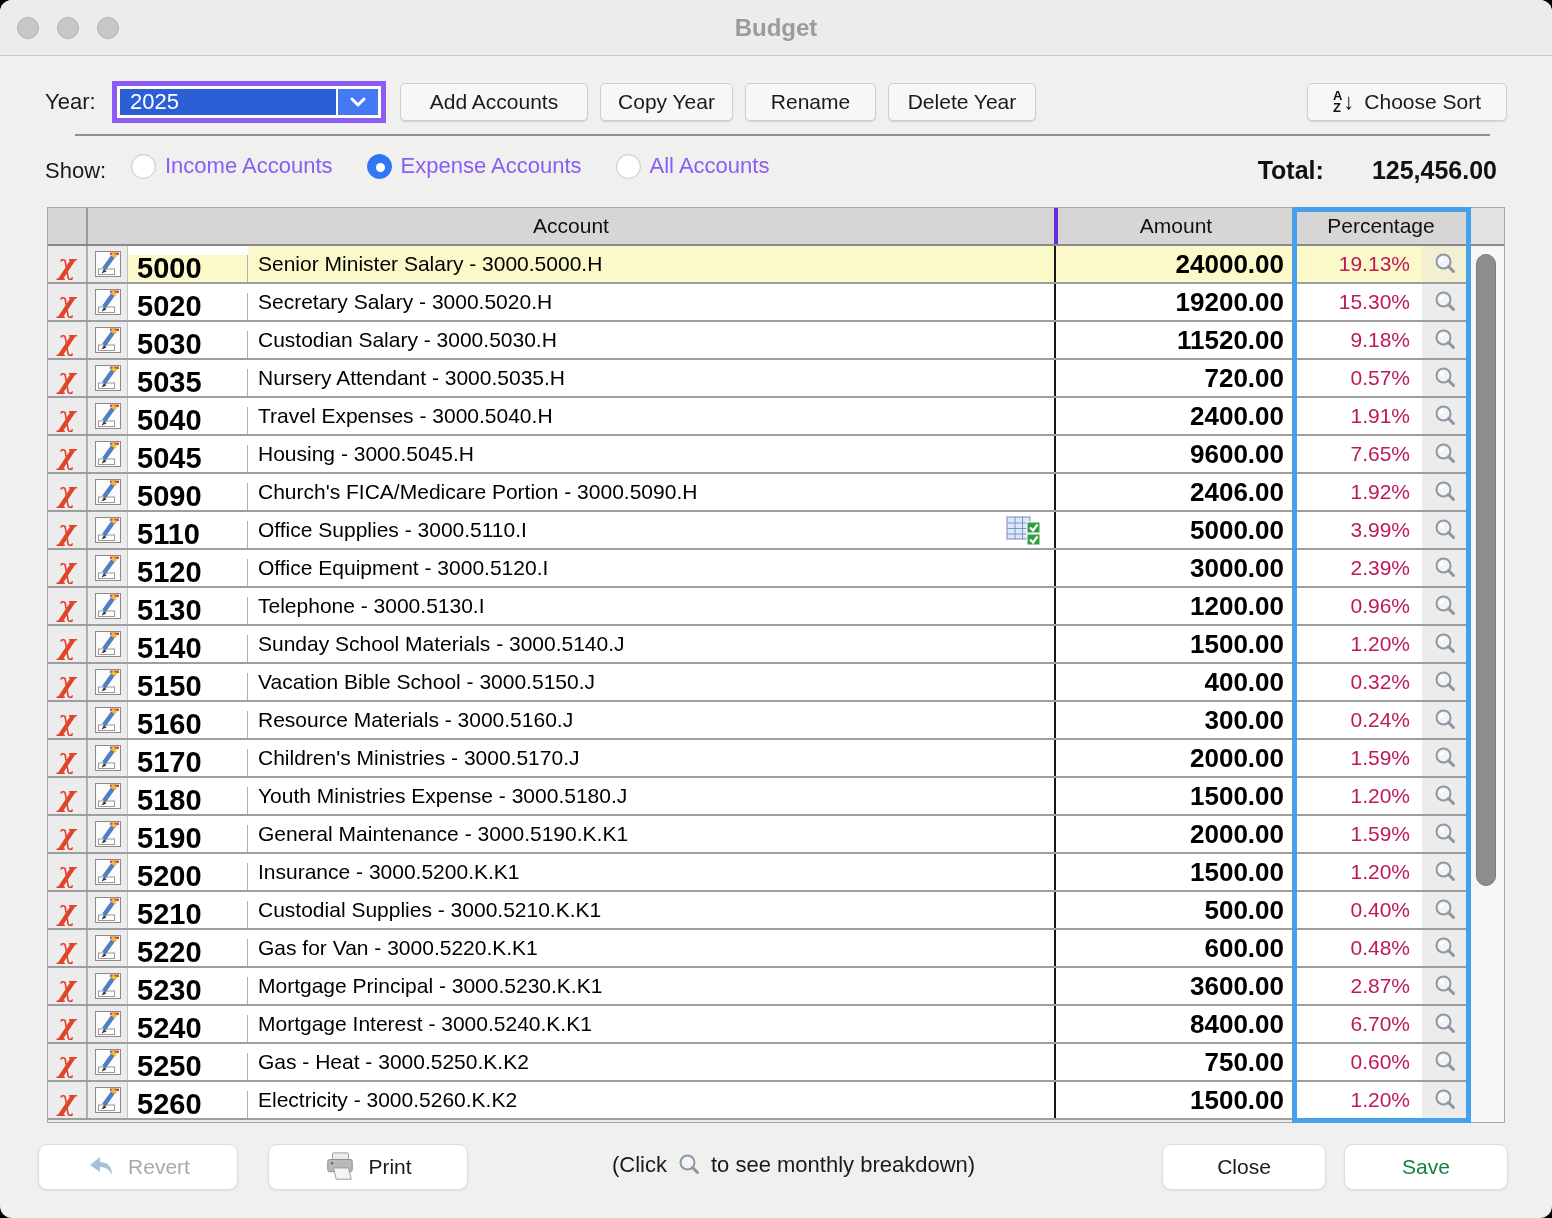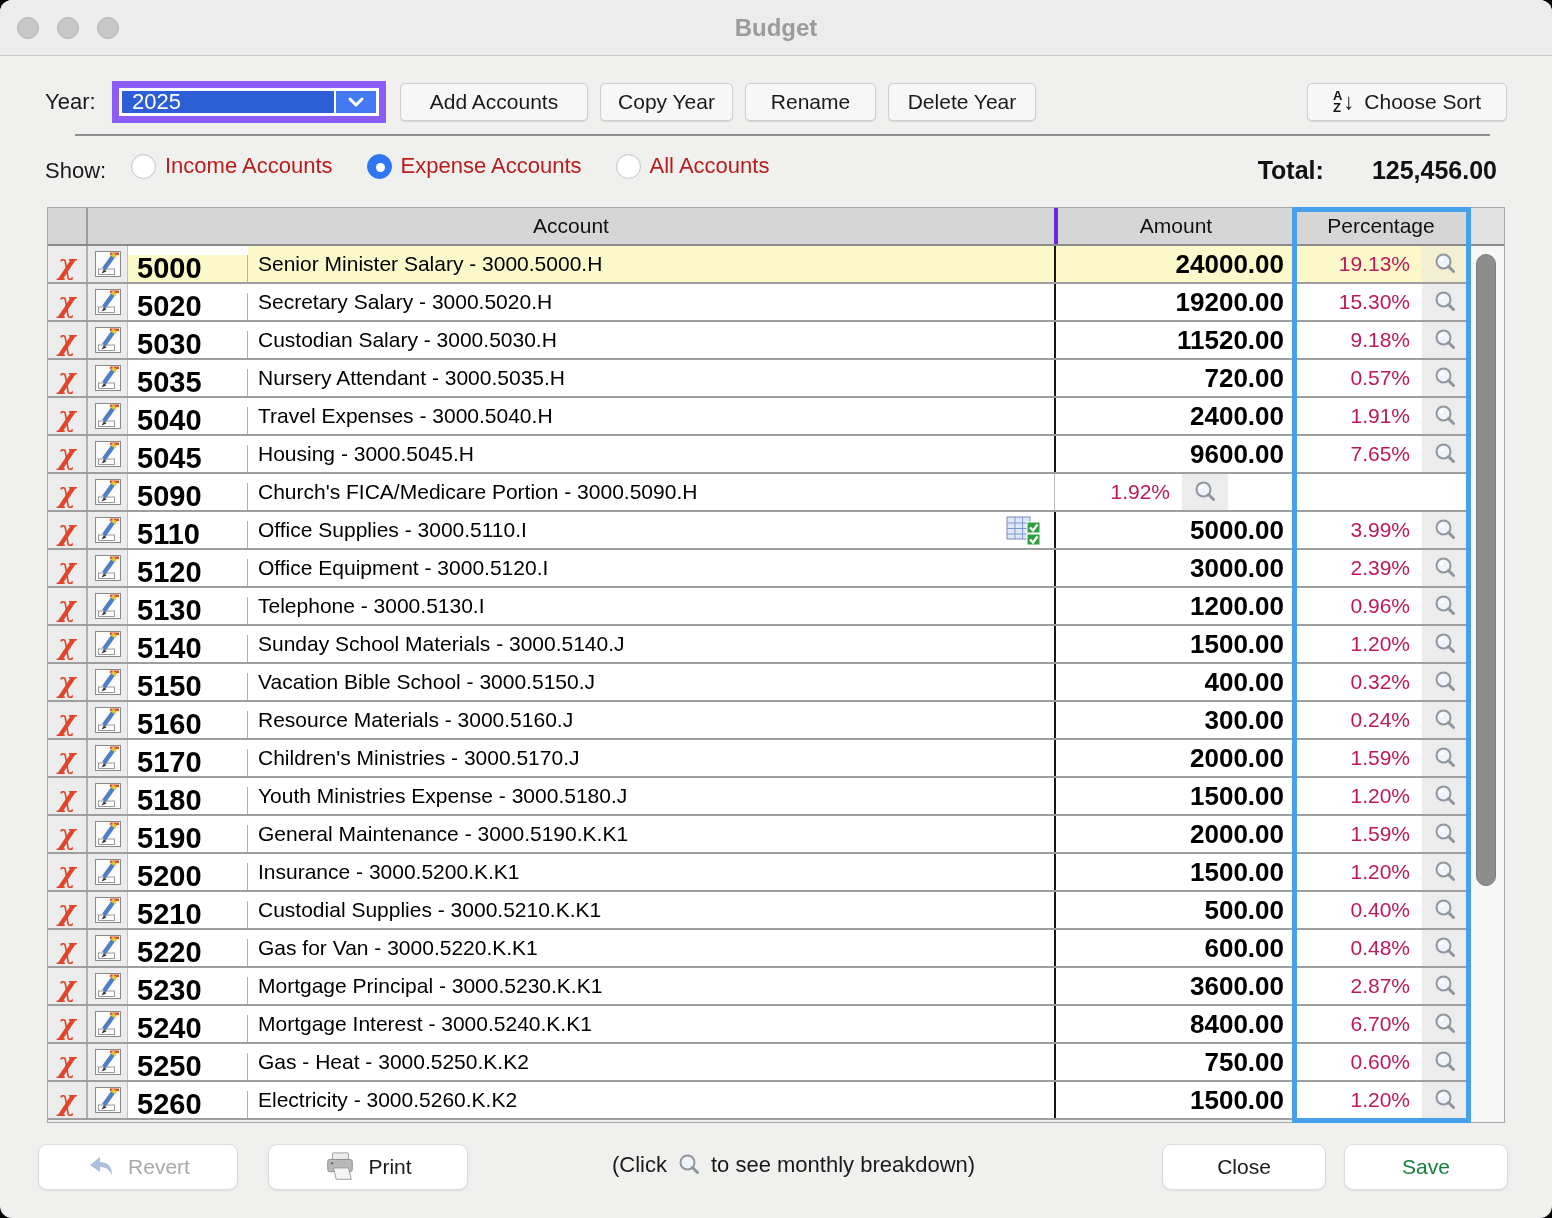--- a/index.html
+++ b/index.html
@@ -8,21 +8,21 @@
 
   
   .titlebar { position:absolute; top:0; left:0; right:0; height:56px; background:#ececec; border-bottom:1px solid #c9c9c9; }
   .lights { position:absolute; left:17px; top:17px; display:flex; gap:18px; }
   .light { width:22px; height:22px; border-radius:50%; background:#c7c7c7; border:1px solid #b3b3b3; }
   .win-title { text-align:center; line-height:56px; font-size:24px; font-weight:bold; color:#9b9b9b; }
 
   
   .lbl { position:absolute; font-size:22px; color:#1a1a1a; }
   .year-label { left:45px; top:89px; }
-  .year-select { position:absolute; left:112px; top:81px; width:274px; height:42px; background:#fff; border:7px solid #8b5cf6; padding:3px; display:flex; cursor:default; }
+  .year-select { position:absolute; left:112px; top:81px; width:274px; height:42px; background:#fff; border:5px solid #8b5cf6; padding:3px; display:flex; cursor:default; }
   .ys-main { flex:1; background:#2c5fd6; color:#fff; font-size:22px; display:flex; align-items:center; padding-left:10px; }
   .ys-chev { width:40px; margin-left:2px; background:#4379f2; display:flex; align-items:center; justify-content:center; }
   .tbtn { position:absolute; top:83px; height:38px; background:#f7f7f7; border:1px solid #cfcfcf; border-radius:5px; font-size:21px; color:#1a1a1a; display:flex; align-items:center; justify-content:center; gap:10px; box-shadow:0 1px 1px rgba(0,0,0,0.12); cursor:default; }
   .b-add { left:400px; width:188px; }
   .b-copy { left:600px; width:133px; }
   .b-rename { left:745px; width:131px; }
   .b-delete { left:888px; width:148px; }
   .b-sort { left:1307px; width:200px; }
   .sort-ic { display:flex; align-items:center; }
   .sort-az { display:flex; flex-direction:column; font-size:13px; line-height:12px; font-weight:bold; color:#111; }
@@ -30,21 +30,21 @@
 
   .separator { position:absolute; top:134px; left:75px; width:1415px; height:2px; background:#8f8f8f; }
 
   
   .show-label { left:45px; top:158px; }
   .radios { position:absolute; left:131px; top:153px; display:flex; align-items:center; }
   .radio-group { display:flex; align-items:center; margin-right:34px; }
   .radio { width:25px; height:25px; border-radius:50%; background:#fff; border:1.5px solid #c6c6c6; box-shadow:inset 0 1px 2px rgba(0,0,0,0.06); margin-right:9px; position:relative; }
   .radio.checked { background:#3077f6; border-color:#3077f6; }
   .radio.checked::after { content:""; position:absolute; left:8px; top:8px; width:9px; height:9px; border-radius:50%; background:#fff; }
-  .radio-label { font-size:22px; color:#b91c1c; }
+  .radio-label { font-size:22px; color:#8b5cf6; }
   .total-wrap { position:absolute; right:55px; top:156px; display:flex; gap:48px; font-weight:bold; font-size:25px; color:#111; }
 
   
   .table { position:absolute; left:48px; top:208px; width:1456px; height:914px; background:#ececec; outline:1px solid #a8a8a8; }
   .thead { display:flex; height:38px; background:#d6d6d6; border-bottom:2px solid #8a8a8a; font-size:21px; color:#111; }
   .thead > div { display:flex; align-items:center; justify-content:center; }
   .h-x { width:40px; border-right:2px solid #9b9b9b; }
   .h-account { width:966px; }
   .h-amount { width:240px; border-left:4px solid #6d28d9; }
   .h-pct { width:174px; }
@@ -347,20 +347,21 @@
         <line x1="20" y1="5" x2="10" y2="19" stroke="#4d7fc4" stroke-width="4.5"></line>
         <line x1="21" y1="4" x2="19" y2="7" stroke="#e8c23c" stroke-width="5"></line>
         <polygon points="10,19 7.5,23.5 12.5,21.5" fill="#3a3a3a"></polygon>
       </svg>
     </div>
     <div class="cell c-num">5090</div>
     <div class="cell c-name">
       <span>Church's FICA/Medicare Portion - 3000.5090.H</span>
 
     </div>
+    <div class="cell c-amount">2406.00</div>
     <div class="cell c-pct">1.92%</div>
     <div class="cell c-mag">
       <svg width="26" height="26" viewBox="0 0 26 26">
         <circle cx="11.5" cy="10.5" r="7" fill="#eef4fa" stroke="#90979e" stroke-width="2"></circle>
         <circle cx="9.5" cy="8.2" r="2.2" fill="#ffffff" opacity="0.85"></circle>
         <line x1="16.5" y1="15.5" x2="21.5" y2="20.5" stroke="#8e959c" stroke-width="3" stroke-linecap="round"></line>
       </svg>
     </div>
   </div>
 

